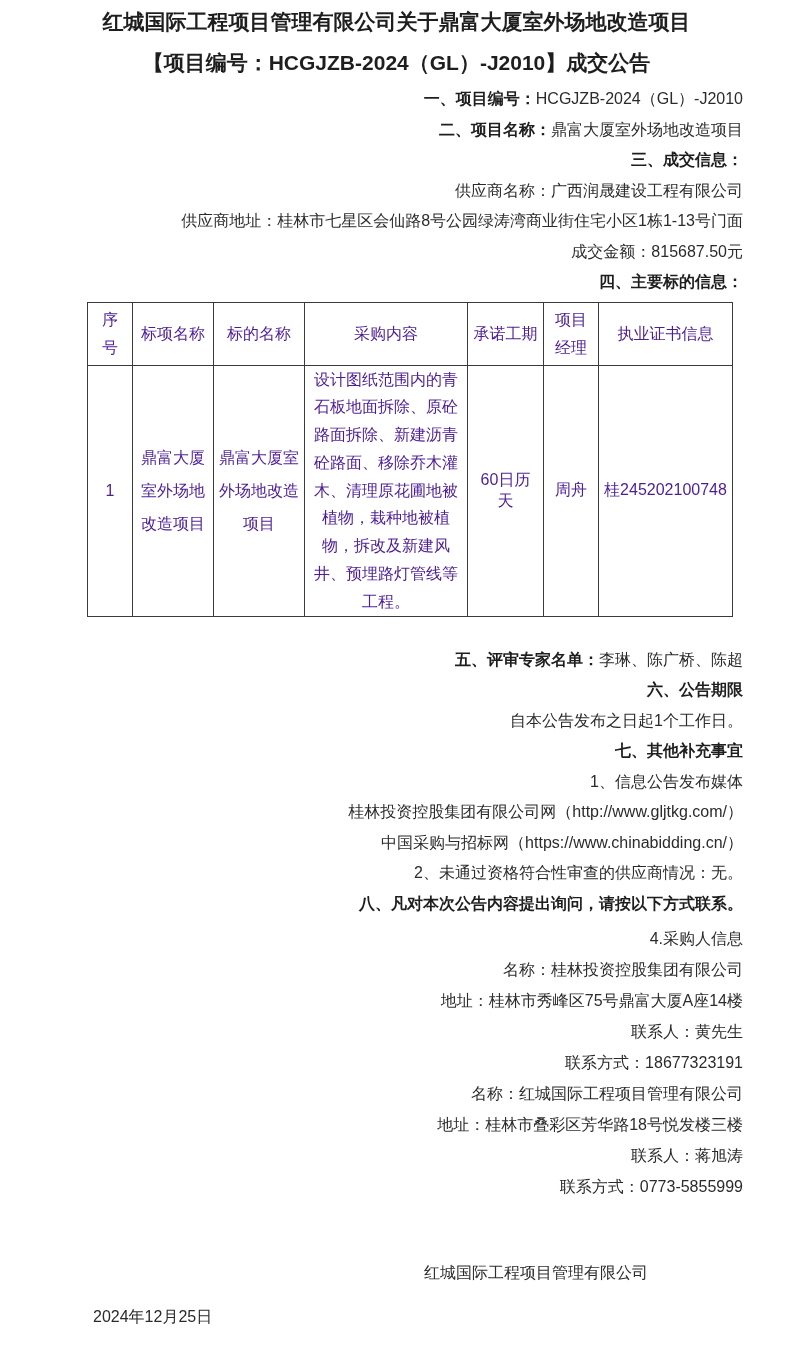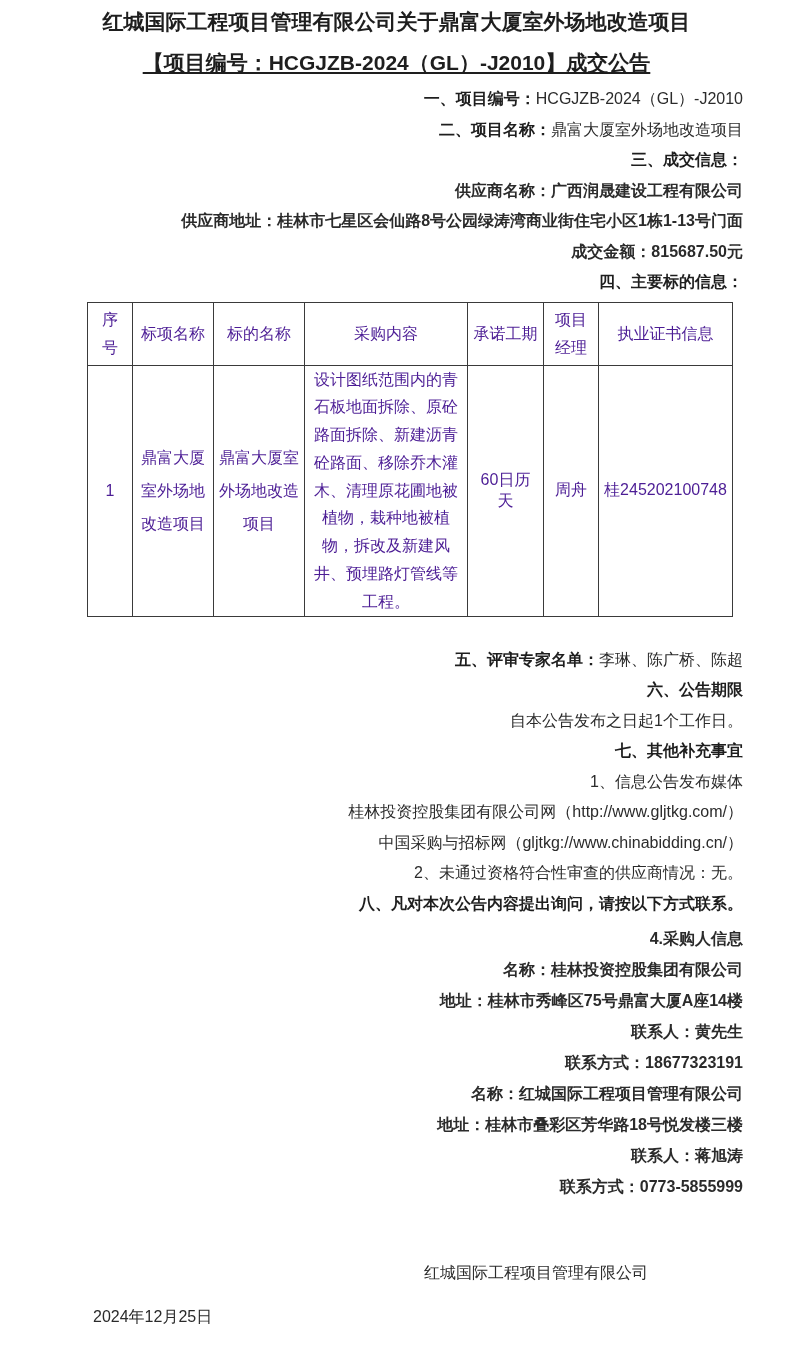--- a/index.html
+++ b/index.html
@@ -13,33 +13,33 @@
     box-sizing:border-box;
   }
   .titles{padding-top:8px;}
   .title{
     text-align:center;
     font-size:21px;
     font-weight:bold;
     line-height:28px;
     color:#1e1e1e;
   }
-  .title + .title{margin-top:13px;text-decoration:underline;}
+  .title + .title{margin-top:13px;}
   .content{
     margin:7px 50px 0 93px;
     font-size:16px;
   }
   .line{
     line-height:30.5px;
     margin:0;
     white-space:nowrap;
     text-align:right;
   }
   .bold{font-weight:bold;color:#1e1e1e;}
-  .indent{margin-left:32px;font-weight:bold;}
+  .indent{margin-left:32px;}
   .doc-table{
     border-collapse:collapse;
     table-layout:fixed;
     width:645px;
     margin-left:-6px;
     margin-top:4px;
     font-size:16px;
     color:#4c1d95;
   }
   .doc-table td,.doc-table th{
@@ -138,21 +138,21 @@
 
     <div class="after-table">
       <p class="line"><span class="bold">五、评审专家名单：</span><span>李琳、陈广桥、陈超</span></p>
 
       <p class="line bold">六、公告期限</p>
       <p class="line">自本公告发布之日起1个工作日。</p>
 
       <p class="line bold">七、其他补充事宜</p>
       <p class="line">1、信息公告发布媒体</p>
       <p class="line">桂林投资控股集团有限公司网（http://www.gljtkg.com/）</p>
-      <p class="line">中国采购与招标网（gljtkg://www.chinabidding.cn/）</p>
+      <p class="line">中国采购与招标网（https://www.chinabidding.cn/）</p>
       <p class="line">2、未通过资格符合性审查的供应商情况：无。</p>
 
       <p class="line bold">八、凡对本次公告内容提出询问，请按以下方式联系。</p>
     </div>
 
     <div class="contact-block">
       <p class="line indent">4.采购人信息</p>
       <p class="line indent">名称：桂林投资控股集团有限公司</p>
       <p class="line indent">地址：桂林市秀峰区75号鼎富大厦A座14楼</p>
       <p class="line indent">联系人：黄先生</p>

